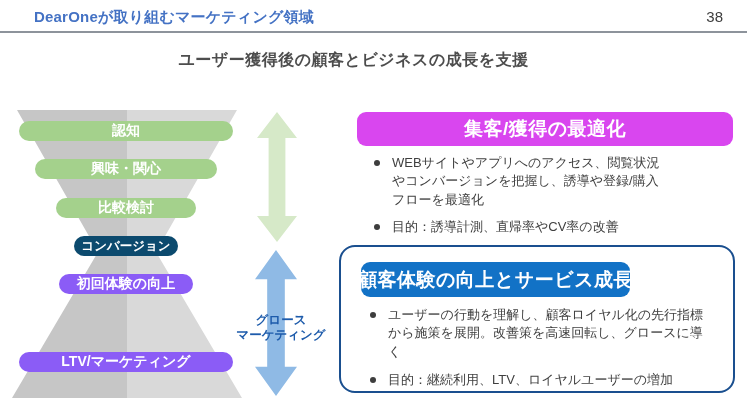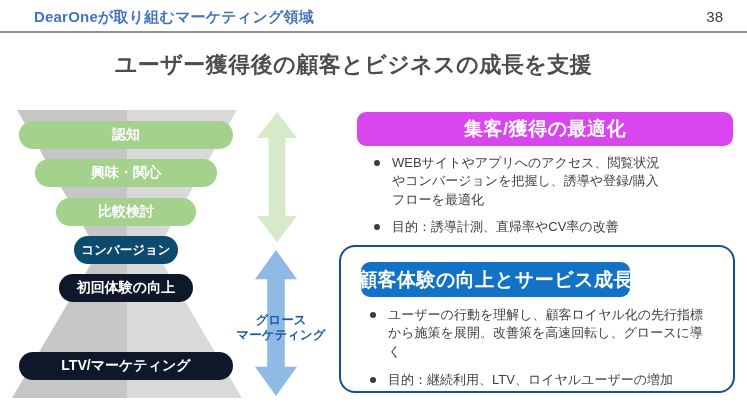--- a/index.html
+++ b/index.html
@@ -19,40 +19,40 @@
     font-size:15px; color:#3d3d3d;
   }
   .header-rule {
     position:absolute; top:31px; left:0; width:747px; height:0;
     border-top:2px solid #8d939b;
   }
 
   
   .slide-title {
     position:absolute; left:0; top:50px; width:707px; text-align:center;
-    font-size:22px; font-weight:bold; color:#4d4d4d; letter-spacing:.5px;
+    font-size:16px; font-weight:bold; color:#4d4d4d; letter-spacing:.5px;
   }
 
   
   .funnel { position:absolute; left:8px; top:108px; width:240px; height:292px; }
   .funnel-bg {
     position:absolute; left:0; top:0; width:240px; height:292px;
     background:linear-gradient(90deg,#c6c6c6 0 119px,#d9d9d9 119px);
     clip-path:polygon(9px 2px, 229px 2px, 148px 144px, 234px 290px, 4px 290px, 90px 144px);
   }
   .stage {
-    position:absolute; height:28px; border-radius:14px;
+    position:absolute; height:20px; border-radius:14px;
     color:#fff; font-weight:bold; font-size:14px;
     display:flex; align-items:center; justify-content:center;
     white-space:nowrap;
     text-align:center;
   }
   .stage-green  { background:#a4d18c; }
   .stage-orange { background:#0c4a6e; }
-  .stage-blue   { background:#0f172a; }
+  .stage-blue   { background:#8b5cf6; }
   .s1 { left:11px; top:13px;    width:214px; }
   .s2 { left:27px; top:51px;    width:182px; }
   .s3 { left:48px; top:90px;    width:140px; }
   .s4 { left:66px; top:128px;   width:104px; font-size:12.5px; }
   .s5 { left:51px; top:166px;   width:134px; }
   .s6 { left:30px; top:205px;   width:176px; }
   .s7 { left:11px; top:244px;   width:214px; }
 
   
   .arrow {

